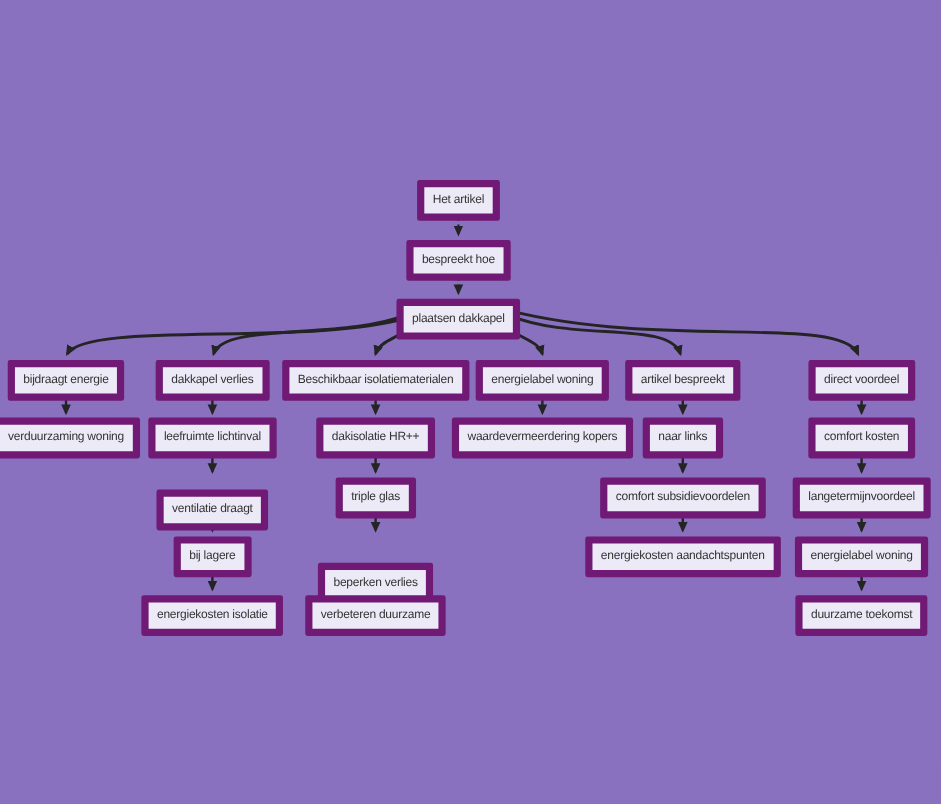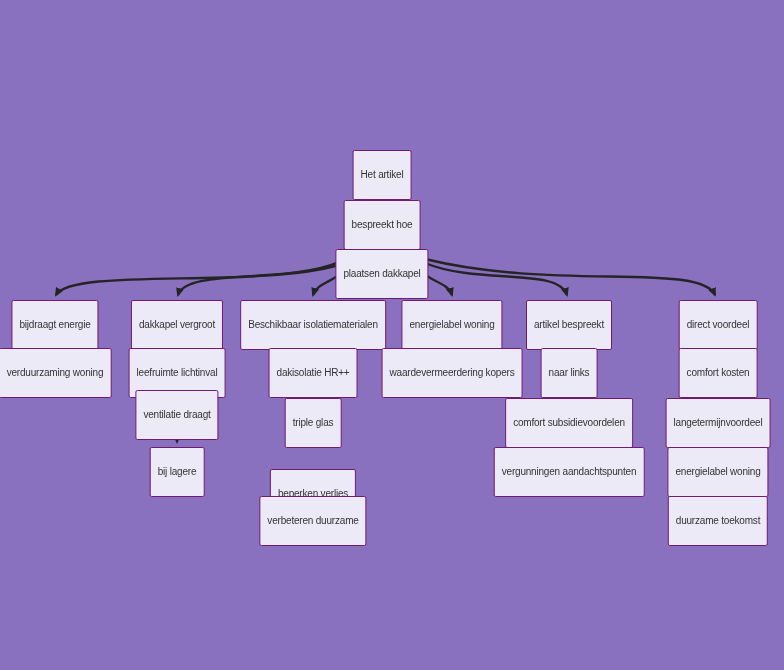--- a/index.html
+++ b/index.html
@@ -20,27 +20,27 @@
   #edges {
     position: absolute;
     left: 0; top: 0;
     width: 784px; height: 670px;
     pointer-events: none;
   }
   .node {
     position: absolute;
     transform: translateX(-50%);
     background: #edeaf8;
-    border: 1px solid #701a75;
+    border: 6px solid #701a75;
     border-radius: 2px;
     color: #333333;
     font-size: 10px;
     line-height: 12px;
     letter-spacing: -0.2px;
-    padding: 18px 7px;
+    padding: 5px 7px;
     white-space: nowrap;
     text-align: center;
     box-sizing: border-box;
   }
   .edge-solid   { stroke: #242424; stroke-width: 2;   fill: none; }
   .edge-curved  { stroke: #242424; stroke-width: 2.4; fill: none; }
   .edge-dashed  { stroke: #242424; stroke-width: 1.8; fill: none; stroke-dasharray: 3 3; }
 </style>
 </head>
 <body>
@@ -88,38 +88,39 @@
     <path class="edge-solid" d="M718,470 L718,491" marker-end="url(#arrow)"></path>
   </svg>
 
   <div class="node" style="left:382px;top:150px">Het artikel</div>
   <div class="node" style="left:382px;top:200px">bespreekt hoe</div>
   <div class="node" style="left:382px;top:249px">plaatsen dakkapel</div>
 
   <div class="node" style="left:55px;top:300px">bijdraagt energie</div>
   <div class="node" style="left:55px;top:348px">verduurzaming woning</div>
 
-  <div class="node" style="left:177px;top:300px">dakkapel vergroot</div>
+  <div class="node" style="left:177px;top:300px">dakkapel verlies</div>
   <div class="node" style="left:177px;top:348px">leefruimte lichtinval</div>
-  <div class="node" style="left:177px;top:390px">ventilatie draagt</div>
+  <div class="node" style="left:177px;top:408px">ventilatie draagt</div>
   <div class="node" style="left:177px;top:447px">bij lagere</div>
+  <div class="node" style="left:177px;top:496px">energiekosten isolatie</div>
 
   <div class="node" style="left:313px;top:300px">Beschikbaar isolatiematerialen</div>
   <div class="node" style="left:313px;top:348px">dakisolatie HR++</div>
   <div class="node" style="left:313px;top:398px">triple glas</div>
   <div class="node" style="left:313px;top:469px">beperken verlies</div>
   <div class="node" style="left:313px;top:496px">verbeteren duurzame</div>
 
   <div class="node" style="left:452px;top:300px">energielabel woning</div>
   <div class="node" style="left:452px;top:348px">waardevermeerdering kopers</div>
 
   <div class="node" style="left:569px;top:300px">artikel bespreekt</div>
   <div class="node" style="left:569px;top:348px">naar links</div>
   <div class="node" style="left:569px;top:398px">comfort subsidievoordelen</div>
-  <div class="node" style="left:569px;top:447px">vergunningen aandachtspunten</div>
+  <div class="node" style="left:569px;top:447px">energiekosten aandachtspunten</div>
 
   <div class="node" style="left:718px;top:300px">direct voordeel</div>
   <div class="node" style="left:718px;top:348px">comfort kosten</div>
   <div class="node" style="left:718px;top:398px">langetermijnvoordeel</div>
   <div class="node" style="left:718px;top:447px">energielabel woning</div>
   <div class="node" style="left:718px;top:496px">duurzame toekomst</div>
 
 </div>
 
 </body></html>

